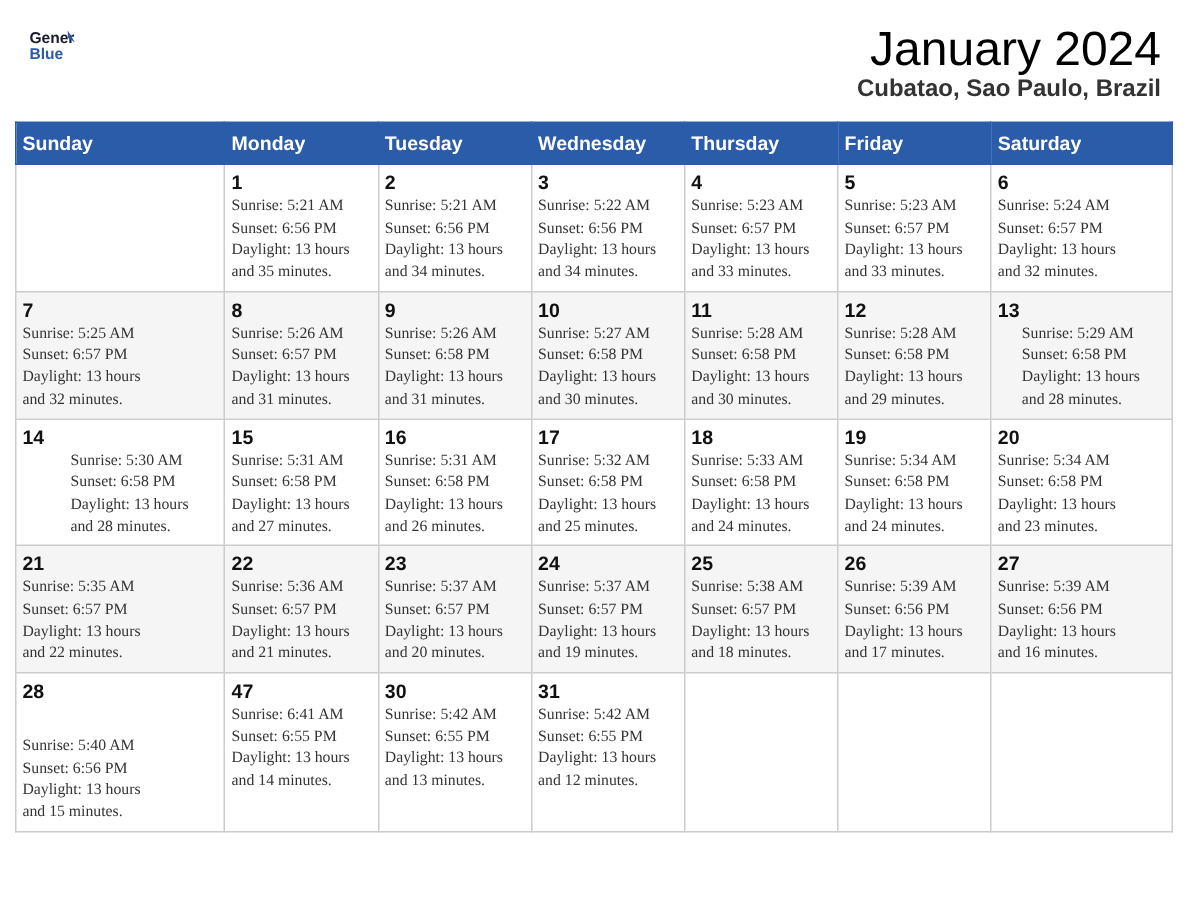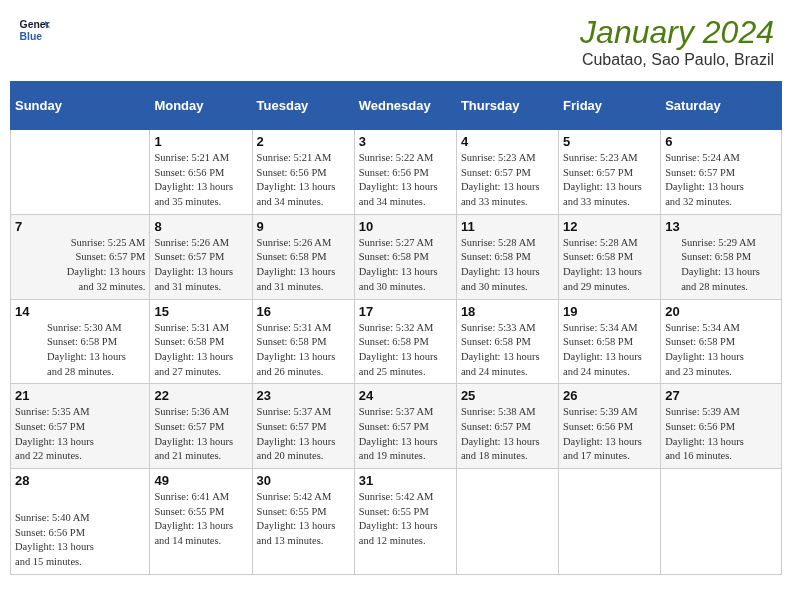--- a/index.html
+++ b/index.html
@@ -25,36 +25,36 @@
     .logo-icon {
       width: 32px;
       height: 32px;
     }
     .title-block {
       text-align: right;
     }
     .calendar-title {
       font-size: 32px;
       font-weight: normal;
-      color: #4d7c0f;
-      font-style: italic;
+      color: #000000;
     }
     .calendar-subtitle {
       font-size: 16px;
       color: #333;
+      font-weight: bold;
     }
     table {
       width: 100%;
       border-collapse: collapse;
       font-size: 11px;
     }
     thead tr th {
       background-color: #2a5caa;
       color: #fff;
-      padding: 16px 4px;
+      padding: 6px 4px;
       text-align: left;
       font-weight: bold;
       font-size: 13px;
       border: 1px solid #2a5caa;
     }
     tbody tr td {
       border: 1px solid #ccc;
       vertical-align: top;
       padding: 4px;
       min-height: 70px;
@@ -151,21 +151,21 @@
           <div class="cell-date">6</div>
           <div class="cell-info" style="white-space: pre-line;">Sunrise: 5:24 AM
 Sunset: 6:57 PM
 Daylight: 13 hours
 and 32 minutes.</div>
         </td>
       </tr>
       <tr>
         <td>
           <div class="cell-date">7</div>
-          <div class="cell-info" style="white-space: pre-line; text-align: right;">Sunrise: 5:25 AM
+          <div class="cell-info" style="white-space: pre-line;">Sunrise: 5:25 AM
 Sunset: 6:57 PM
 Daylight: 13 hours
 and 32 minutes.</div>
         </td>
         <td>
           <div class="cell-date">8</div>
           <div class="cell-info" style="white-space: pre-line;">Sunrise: 5:26 AM
 Sunset: 6:57 PM
 Daylight: 13 hours
 and 31 minutes.</div>
@@ -310,21 +310,21 @@
       </tr>
       <tr>
         <td>
           <div class="cell-date">28</div>
           <div class="cell-info" style="white-space: pre-line; margin-top: 23px;">Sunrise: 5:40 AM
 Sunset: 6:56 PM
 Daylight: 13 hours
 and 15 minutes.</div>
         </td>
         <td>
-          <div class="cell-date">49</div>
+          <div class="cell-date">47</div>
           <div class="cell-info" style="white-space: pre-line;">Sunrise: 6:41 AM
 Sunset: 6:55 PM
 Daylight: 13 hours
 and 14 minutes.</div>
         </td>
         <td>
           <div class="cell-date">30</div>
           <div class="cell-info" style="white-space: pre-line;">Sunrise: 5:42 AM
 Sunset: 6:55 PM
 Daylight: 13 hours

